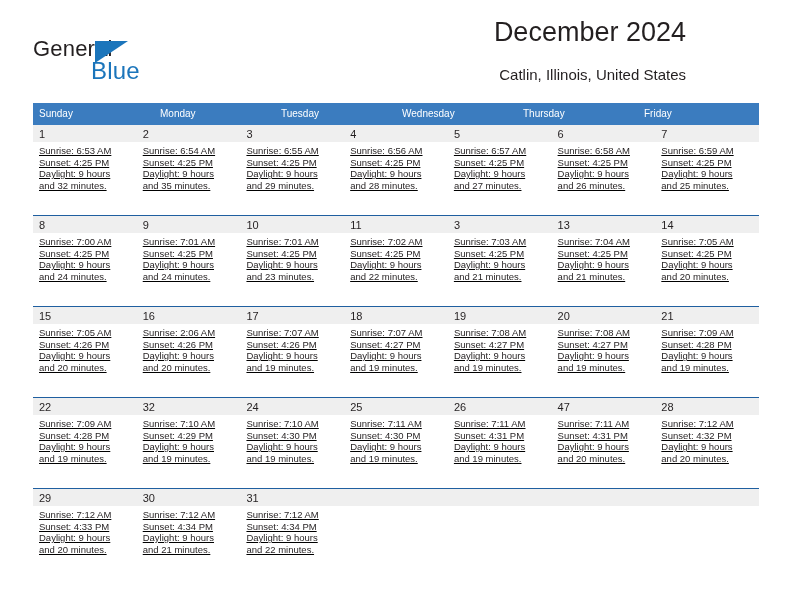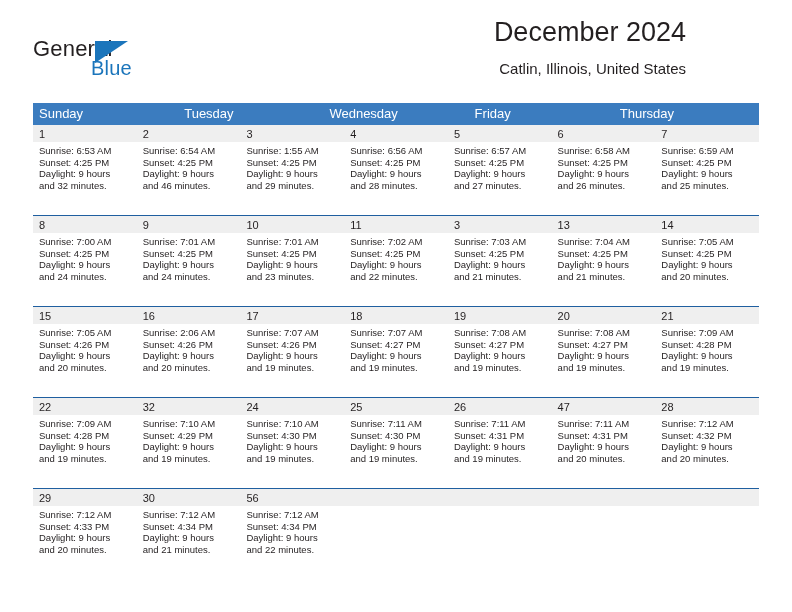--- a/index.html
+++ b/index.html
@@ -42,21 +42,21 @@
     top: 0;
     font-size: 22px;
     letter-spacing: 0.2px;
     color: #231f20;
     font-family: "Liberation Sans", sans-serif;
   }
   .logo-blue {
     position: absolute;
     left: 58px;
     top: 21px;
-    font-size: 20px;
+    font-size: 24px;
     letter-spacing: 0.2px;
     color: #1b75bb;
     font-family: "Liberation Sans", sans-serif;
   }
   .logo-flag {
     position: absolute;
     left: 62px;
     top: 5px;
     width: 0;
     height: 0;
@@ -74,41 +74,41 @@
     font-size: 27px;
     color: #231f20;
     line-height: 32px;
     white-space: nowrap;
     font-weight: normal;
   }
   .cal-location {
     font-size: 15px;
     color: #231f20;
     line-height: 20px;
-    margin-top: 11px;
+    margin-top: 17px;
     white-space: nowrap;
   }
 
   
   .calendar {
     position: absolute;
     left: 33px;
     top: 103px;
     width: 726px;
   }
   .weekday-row {
     display: flex;
     background: #3b7cbf;
     height: 22px;
   }
   .weekday {
     flex: 1 1 0;
     box-sizing: border-box;
     padding: 4px 0 0 6px;
-    font-size: 13px;
+    font-size: 10px;
     color: #ffffff;
     line-height: 14px;
     white-space: nowrap;
     overflow: hidden;
   }
 
   .week {
     display: flex;
     border-top: 1.5px solid #1f5fa0;
     height: 68px;
@@ -130,20 +130,21 @@
     background: #efefef;
     padding: 2px 0 0 6px;
     box-sizing: border-box;
     font-size: 11px;
     line-height: 14px;
     color: #231f20;
   }
   .day-body {
     padding: 3px 0 0 6px;
     box-sizing: border-box;
+    text-decoration: underline;
   }
   .day-line {
     font-size: 9.5px;
     line-height: 11.6px;
     color: #231f20;
     white-space: nowrap;
   }
   .empty .day-number-band {
     background: #efefef;
   }
@@ -165,49 +166,50 @@
       <div class="cal-title">December 2024</div>
       <div class="cal-location">Catlin, Illinois, United States</div>
     </div>
 
   </div>
 
   <div class="calendar">
 
     <div class="weekday-row">
       <div class="weekday">Sunday</div>
+      <div class="weekday">Monday</div>
       <div class="weekday">Tuesday</div>
       <div class="weekday">Wednesday</div>
+      <div class="weekday">Thursday</div>
       <div class="weekday">Friday</div>
-      <div class="weekday">Thursday</div>
     </div>
 
     <div class="week first">
       <div class="day-cell">
         <div class="day-number-band"><span>1</span></div>
         <div class="day-body">
           <div class="day-line">Sunrise: 6:53 AM</div>
           <div class="day-line">Sunset: 4:25 PM</div>
           <div class="day-line">Daylight: 9 hours</div>
           <div class="day-line">and 32 minutes.</div>
         </div>
       </div>
       <div class="day-cell">
         <div class="day-number-band"><span>2</span></div>
         <div class="day-body">
           <div class="day-line">Sunrise: 6:54 AM</div>
           <div class="day-line">Sunset: 4:25 PM</div>
           <div class="day-line">Daylight: 9 hours</div>
-          <div class="day-line">and 46 minutes.</div>
+          <div class="day-line">and 35 minutes.</div>
         </div>
       </div>
       <div class="day-cell">
         <div class="day-number-band"><span>3</span></div>
         <div class="day-body">
-          <div class="day-line">Sunrise: 1:55 AM</div>
+          <div class="day-line">Sunrise: 6:55 AM</div>
           <div class="day-line">Sunset: 4:25 PM</div>
           <div class="day-line">Daylight: 9 hours</div>
           <div class="day-line">and 29 minutes.</div>
         </div>
       </div>
       <div class="day-cell">
         <div class="day-number-band"><span>4</span></div>
         <div class="day-body">
           <div class="day-line">Sunrise: 6:56 AM</div>
           <div class="day-line">Sunset: 4:25 PM</div>
@@ -463,21 +465,21 @@
       <div class="day-cell">
         <div class="day-number-band"><span>30</span></div>
         <div class="day-body">
           <div class="day-line">Sunrise: 7:12 AM</div>
           <div class="day-line">Sunset: 4:34 PM</div>
           <div class="day-line">Daylight: 9 hours</div>
           <div class="day-line">and 21 minutes.</div>
         </div>
       </div>
       <div class="day-cell">
-        <div class="day-number-band"><span>56</span></div>
+        <div class="day-number-band"><span>31</span></div>
         <div class="day-body">
           <div class="day-line">Sunrise: 7:12 AM</div>
           <div class="day-line">Sunset: 4:34 PM</div>
           <div class="day-line">Daylight: 9 hours</div>
           <div class="day-line">and 22 minutes.</div>
         </div>
       </div>
       <div class="day-cell empty">
         <div class="day-number-band"><span></span></div>
       </div>

